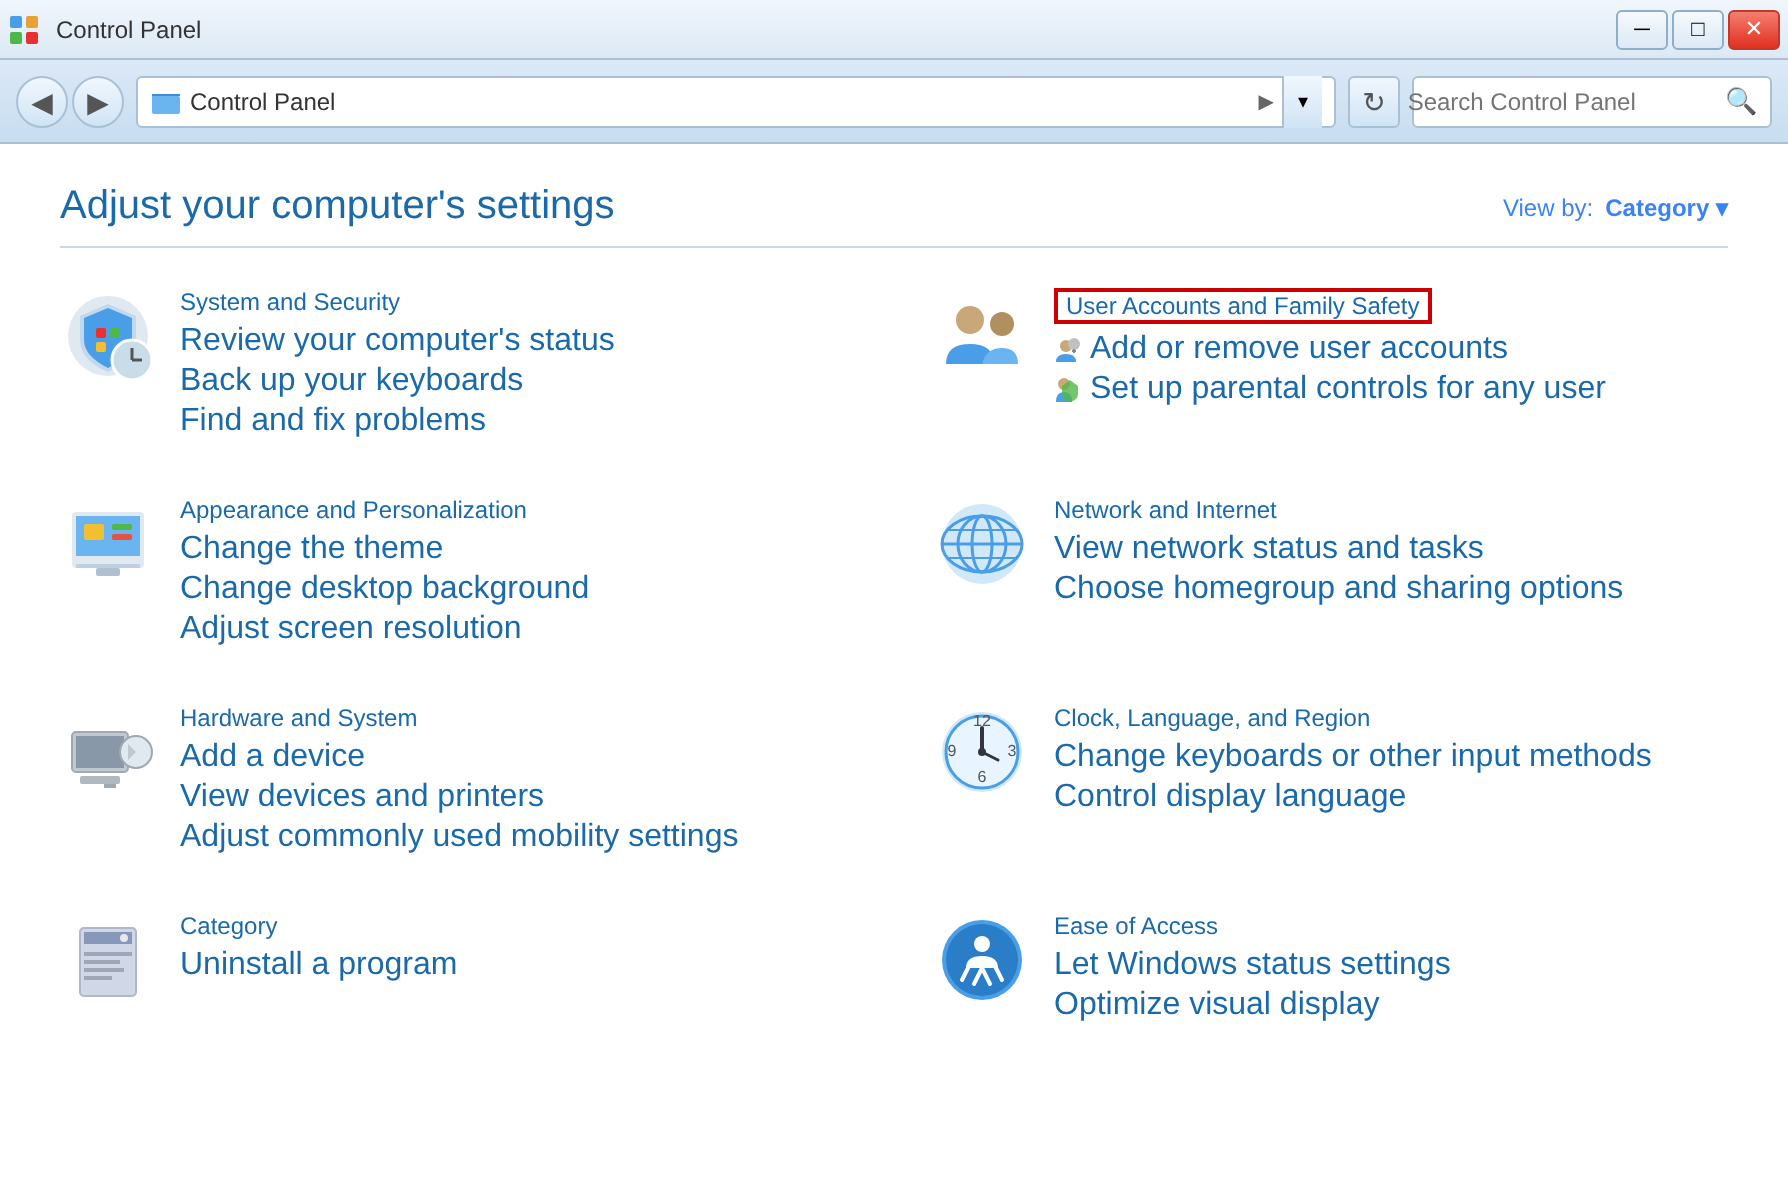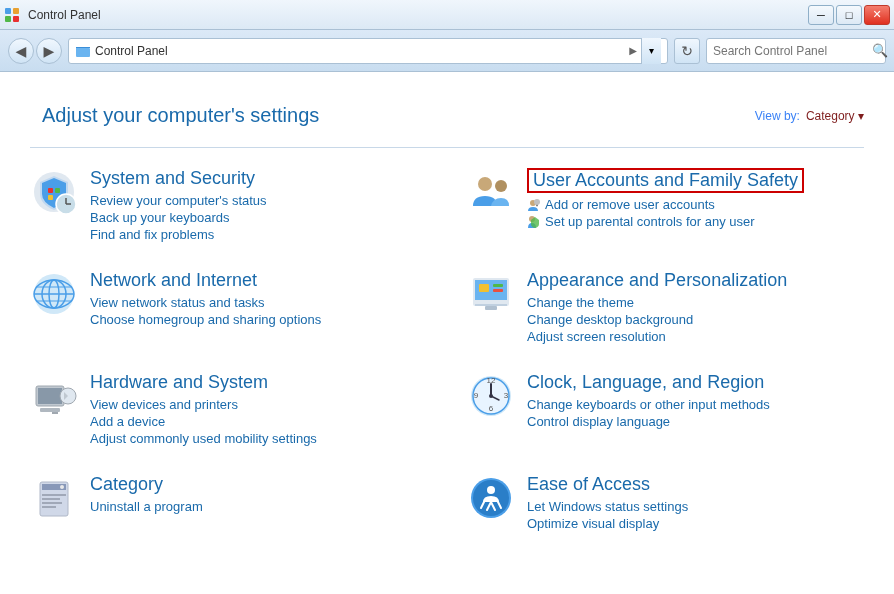--- a/index.html
+++ b/index.html
@@ -140,20 +140,21 @@
     .search-box {
       width: 180px;
       height: 26px;
       border: 1px solid #aac0d4;
       border-radius: 3px;
       background: white;
       display: flex;
       align-items: center;
       padding: 0 6px;
       gap: 4px;
+      justify-content: flex-end;
     }
     .search-input {
       border: none;
       outline: none;
       font-size: 12px;
       color: #aaa;
       flex: 1;
       background: transparent;
     }
     .search-icon {
@@ -204,41 +205,41 @@
       display: flex;
       align-items: center;
       justify-content: center;
     }
 
     .category-content {
       flex: 1;
     }
 
     .category-title {
-      font-size: 18px;
+      font-size: 12px;
       color: #1a6aab;
       cursor: pointer;
       text-decoration: none;
       display: block;
       margin-bottom: 4px;
     }
     .category-title.highlighted {
       border: 2px solid #cc0000;
       padding: 0 4px;
       display: inline-block;
     }
 
     .category-links {
       display: flex;
       flex-direction: column;
       gap: 2px;
     }
 
     .category-link {
-      font-size: 13px;
+      font-size: 16px;
       color: #1a6aab;
       cursor: pointer;
       text-decoration: none;
       display: flex;
       align-items: center;
       gap: 4px;
     }
     .link-icon {
       width: 14px;
       height: 14px;
@@ -303,24 +304,24 @@
   </div>
   <div class="search-box">
     <input class="search-input" type="text" placeholder="Search Control Panel" style="">
     <span class="search-icon">🔍</span>
   </div>
 </div>
 
 <div class="main-area">
   <div class="content">
     <div class="header-area">
-      <h1 class="page-title" style="border:none; margin:12px; padding:0;">Adjust your computer's settings</h1>
+      <h1 class="page-title" style="border:none; margin:0; padding:0;">Adjust your computer's settings</h1>
       <div style="display:flex; align-items:center; gap:6px; font-size:12px;">
         <span style="color:#3b82f6;">View by:</span>
-        <span style="color:#7f1d1d; cursor:pointer;">
+        <span style="color:#3b82f6; cursor:pointer;font-weight:bold;">
           <span>Category</span>
           <span>▾</span>
         </span>
       </div>
     </div>
 
     <div class="categories-grid">
 
       <div class="category-item">
         <div class="category-icon">
@@ -378,20 +379,42 @@
               </svg>
               Set up parental controls for any user
             </a>
           </div>
         </div>
       </div>
 
       <div class="category-item">
         <div class="category-icon">
           <svg width="48" height="48" viewBox="0 0 48 48">
+            <rect x="6" y="8" width="36" height="28" fill="#e0e8f0" rx="2"></rect>
+            <rect x="8" y="10" width="32" height="20" fill="#6ab4f0"></rect>
+            <rect x="12" y="14" width="10" height="8" fill="#f0c030" rx="1"></rect>
+            <rect x="26" y="14" width="10" height="3" fill="#50b848" rx="1"></rect>
+            <rect x="26" y="19" width="10" height="3" fill="#e85040" rx="1"></rect>
+            <rect x="8" y="34" width="32" height="2" fill="#c0d0e0"></rect>
+            <rect x="18" y="36" width="12" height="4" fill="#b0c0d0" rx="1"></rect>
+          </svg>
+        </div>
+        <div class="category-content">
+          <a class="category-title">Appearance and Personalization</a>
+          <div class="category-links">
+            <a class="category-link">Change the theme</a>
+            <a class="category-link">Change desktop background</a>
+            <a class="category-link">Adjust screen resolution</a>
+          </div>
+        </div>
+      </div>
+
+      <div class="category-item">
+        <div class="category-icon">
+          <svg width="48" height="48" viewBox="0 0 48 48">
             <circle cx="24" cy="24" r="20" fill="#d0e8f8"></circle>
             <ellipse cx="24" cy="24" rx="20" ry="14" fill="none" stroke="#4a9ee8" stroke-width="1.5"></ellipse>
             <ellipse cx="24" cy="24" rx="12" ry="14" fill="none" stroke="#4a9ee8" stroke-width="1.5"></ellipse>
             <ellipse cx="24" cy="24" rx="5" ry="14" fill="none" stroke="#4a9ee8" stroke-width="1.5"></ellipse>
             <line x1="4" y1="24" x2="44" y2="24" stroke="#4a9ee8" stroke-width="1.5"></line>
             <line x1="6" y1="17" x2="42" y2="17" stroke="#4a9ee8" stroke-width="1"></line>
             <line x1="6" y1="31" x2="42" y2="31" stroke="#4a9ee8" stroke-width="1"></line>
           </svg>
         </div>
         <div class="category-content">
@@ -399,55 +422,33 @@
           <div class="category-links">
             <a class="category-link">View network status and tasks</a>
             <a class="category-link">Choose homegroup and sharing options</a>
           </div>
         </div>
       </div>
 
       <div class="category-item">
         <div class="category-icon">
           <svg width="48" height="48" viewBox="0 0 48 48">
-            <rect x="6" y="8" width="36" height="28" fill="#e0e8f0" rx="2"></rect>
-            <rect x="8" y="10" width="32" height="20" fill="#6ab4f0"></rect>
-            <rect x="12" y="14" width="10" height="8" fill="#f0c030" rx="1"></rect>
-            <rect x="26" y="14" width="10" height="3" fill="#50b848" rx="1"></rect>
-            <rect x="26" y="19" width="10" height="3" fill="#e85040" rx="1"></rect>
-            <rect x="8" y="34" width="32" height="2" fill="#c0d0e0"></rect>
-            <rect x="18" y="36" width="12" height="4" fill="#b0c0d0" rx="1"></rect>
-          </svg>
-        </div>
-        <div class="category-content">
-          <a class="category-title">Appearance and Personalization</a>
-          <div class="category-links">
-            <a class="category-link">Change the theme</a>
-            <a class="category-link">Change desktop background</a>
-            <a class="category-link">Adjust screen resolution</a>
-          </div>
-        </div>
-      </div>
-
-      <div class="category-item">
-        <div class="category-icon">
-          <svg width="48" height="48" viewBox="0 0 48 48">
             <rect x="6" y="14" width="28" height="20" fill="#c0c8d0" rx="2" stroke="#a0a8b0" stroke-width="1"></rect>
             <rect x="8" y="16" width="24" height="16" fill="#8898a8"></rect>
             <circle cx="38" cy="24" r="8" fill="#e0e8f0" stroke="#a0a8b0" stroke-width="1"></circle>
             <path d="M34 20 L38 24 L34 28" fill="#c0c8d0"></path>
             <rect x="10" y="36" width="20" height="4" fill="#b0b8c0" rx="1"></rect>
             <rect x="22" y="40" width="6" height="2" fill="#a0a8b0"></rect>
           </svg>
         </div>
         <div class="category-content">
           <a class="category-title">Hardware and System</a>
           <div class="category-links">
+            <a class="category-link">Add a device</a>
             <a class="category-link">View devices and printers</a>
-            <a class="category-link">Add a device</a>
             <a class="category-link">Adjust commonly used mobility settings</a>
           </div>
         </div>
       </div>
 
       <div class="category-item">
         <div class="category-icon">
           <svg width="48" height="48" viewBox="0 0 48 48">
             <circle cx="24" cy="24" r="20" fill="#d0e8f8"></circle>
             <circle cx="24" cy="24" r="18" fill="#e8f4ff" stroke="#4a9ee8" stroke-width="1.5"></circle>

